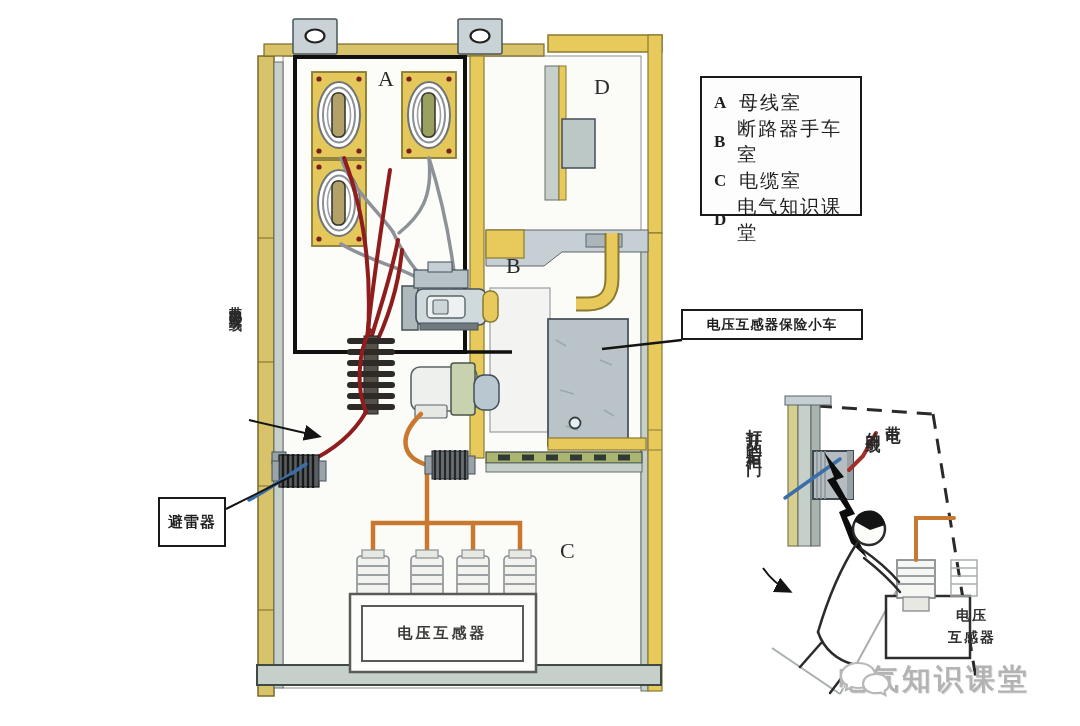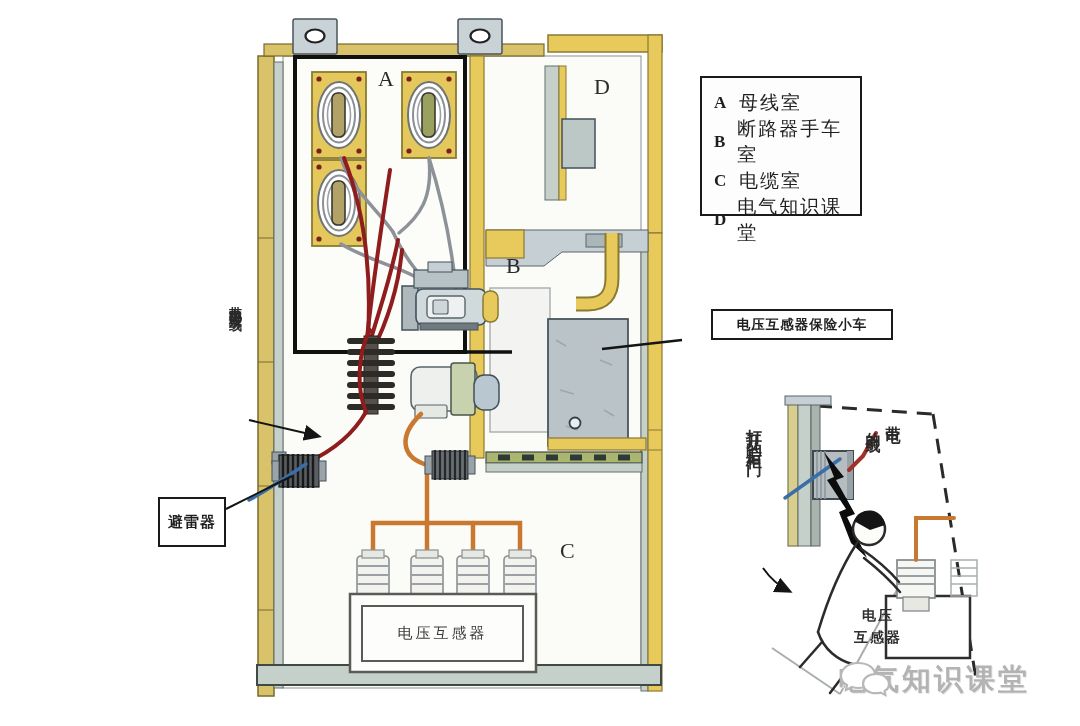--- a/index.html
+++ b/index.html
@@ -23,21 +23,21 @@
     font-weight:bold;color:#2a2a2a;line-height:1;
   }
   .legend{
     background:#fdfdfd;border:2.5px solid #1a1a1a;box-sizing:border-box;
     padding:12px 12px;display:flex;flex-direction:column;justify-content:space-between;
   }
   .legend-row{display:flex;align-items:center;gap:10px;color:#1f1f1f;}
   .legend-key{font-family:"Liberation Serif","DejaVu Serif",serif;font-size:17px;font-weight:bold;width:15px;}
   .legend-label{font-size:19px;font-weight:normal;letter-spacing:2px;}
   .vt-main-label{
-    font-size:15px;font-weight:normal;color:#3a3a3a;letter-spacing:3px;
+    font-size:15px;font-weight:bold;color:#3a3a3a;letter-spacing:3px;
     display:flex;align-items:center;justify-content:center;
   }
   .mini-vt-label{
     font-size:14px;font-weight:bold;color:#2f2f2f;letter-spacing:2px;
     display:flex;flex-direction:column;align-items:center;justify-content:center;gap:4px;
   }
   .watermark{
     display:flex;align-items:center;gap:8px;color:#b3b3b3;
     font-size:29px;font-weight:bold;letter-spacing:3px;
     text-shadow:1px 1px 0 #e9e9e9;
@@ -303,34 +303,34 @@
   <div class="legend-row">
     <span class="legend-key">C</span>
     <span class="legend-label">电缆室</span>
   </div>
   <div class="legend-row">
     <span class="legend-key">D</span>
     <span class="legend-label">电气知识课堂</span>
   </div>
 </div>
 
-<div class="abs callout-box" style="left:681px;top:309px;width:182px;height:31px;font-size:13.5px;letter-spacing:1px;margin-left:30px;">电压互感器保险小车</div>
+<div class="abs callout-box" style="left:681px;top:309px;width:182px;height:31px;font-size:13.5px;letter-spacing:1px;">电压互感器保险小车</div>
 
 <div class="abs callout-box" style="left:158px;top:497px;width:68px;height:50px;font-size:15px;letter-spacing:1px;">避雷器</div>
 
 <div class="abs vtext" style="left:229px;top:296px;font-size:13px;letter-spacing:2px;">带电的母线引线</div>
 
 <div class="abs vt-main-label" style="left:362px;top:606px;width:161px;height:55px;">电压互感器</div>
 
 <div class="abs vtext" style="left:746px;top:416px;font-size:16px;letter-spacing:6px;">打开的后柜门</div>
 
 <div class="abs vtext" style="left:886px;top:414px;font-size:15px;letter-spacing:3px;">带电</div>
 <div class="abs vtext" style="left:866px;top:420px;font-size:15px;letter-spacing:3px;">的引线</div>
 
-<div class="abs mini-vt-label" style="left:842px;top:600px;width:72px;height:54px;">
+<div class="abs mini-vt-label" style="left:936px;top:600px;width:72px;height:54px;">
   <span>电压</span>
   <span>互感器</span>
 </div>
 
 <div class="abs watermark" style="left:838px;top:660px;">
   <svg width="52" height="38" viewBox="0 0 52 38">
     <path d="M20,3 C10,3 3,9 3,16 c0,4 2,7 6,9 l-1,5 6,-3 c2,0.6 4,1 6,1 10,0 17,-6 17,-13 S30,3 20,3 Z" fill="#ffffff" stroke="#b8b8b8" stroke-width="2.2"></path>
     <path d="M38,14 c8,0 13,5 13,10 c0,3-1.6,5.4-4.4,7l0.8,4 -4.8,-2.4 c-1.5,0.4-3,0.6-4.6,0.6 c-8,0-13,-4.6-13,-9.6 S30,14 38,14 Z" fill="#ffffff" stroke="#b8b8b8" stroke-width="2.2"></path>
   </svg>
   <span>电气知识课堂</span>

